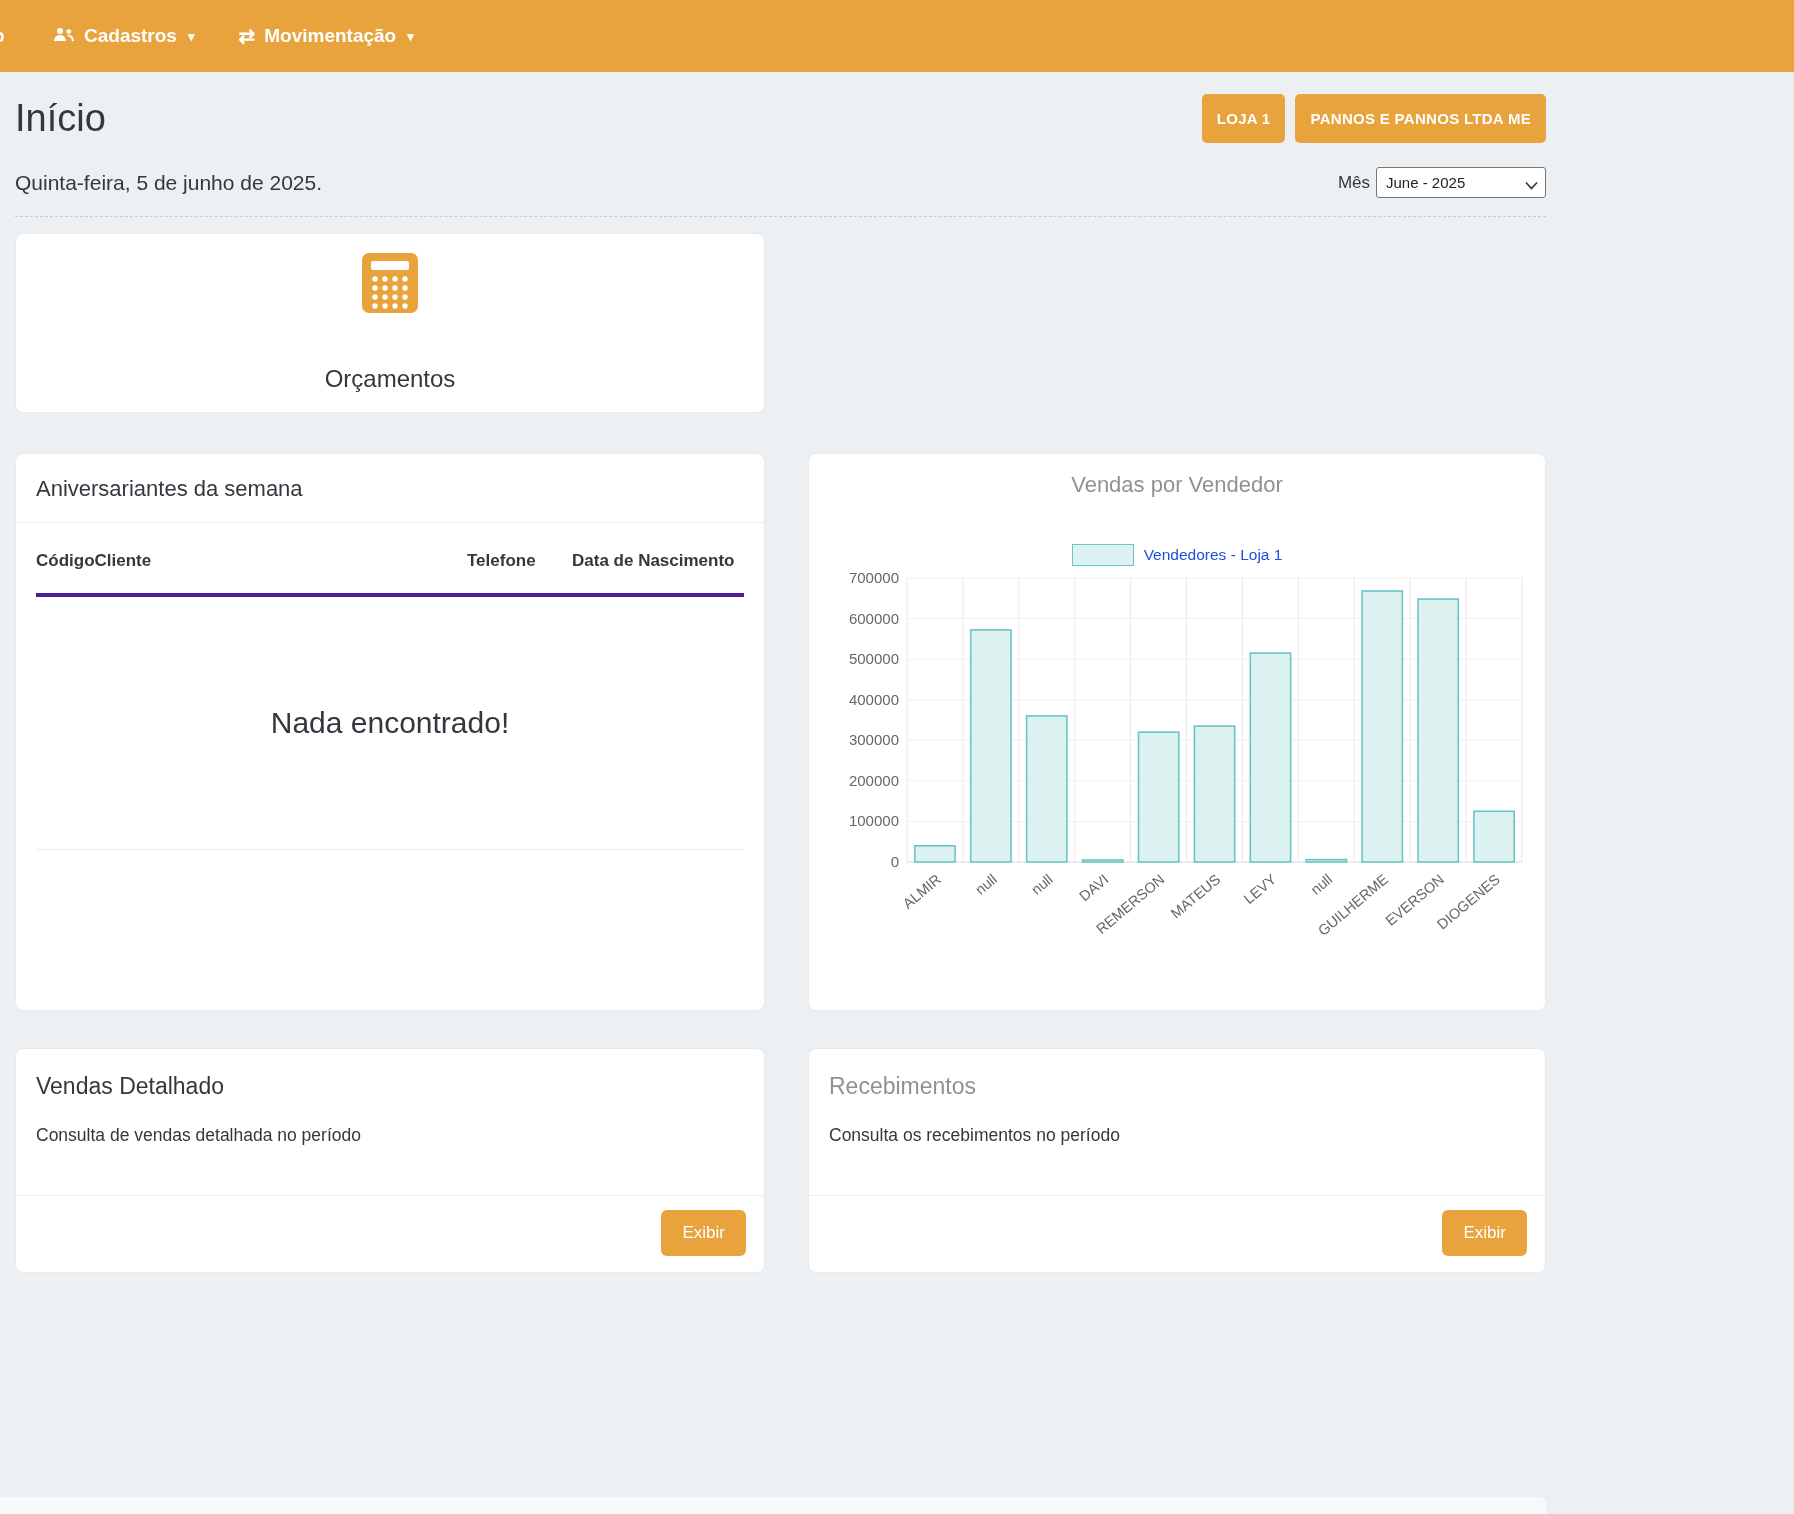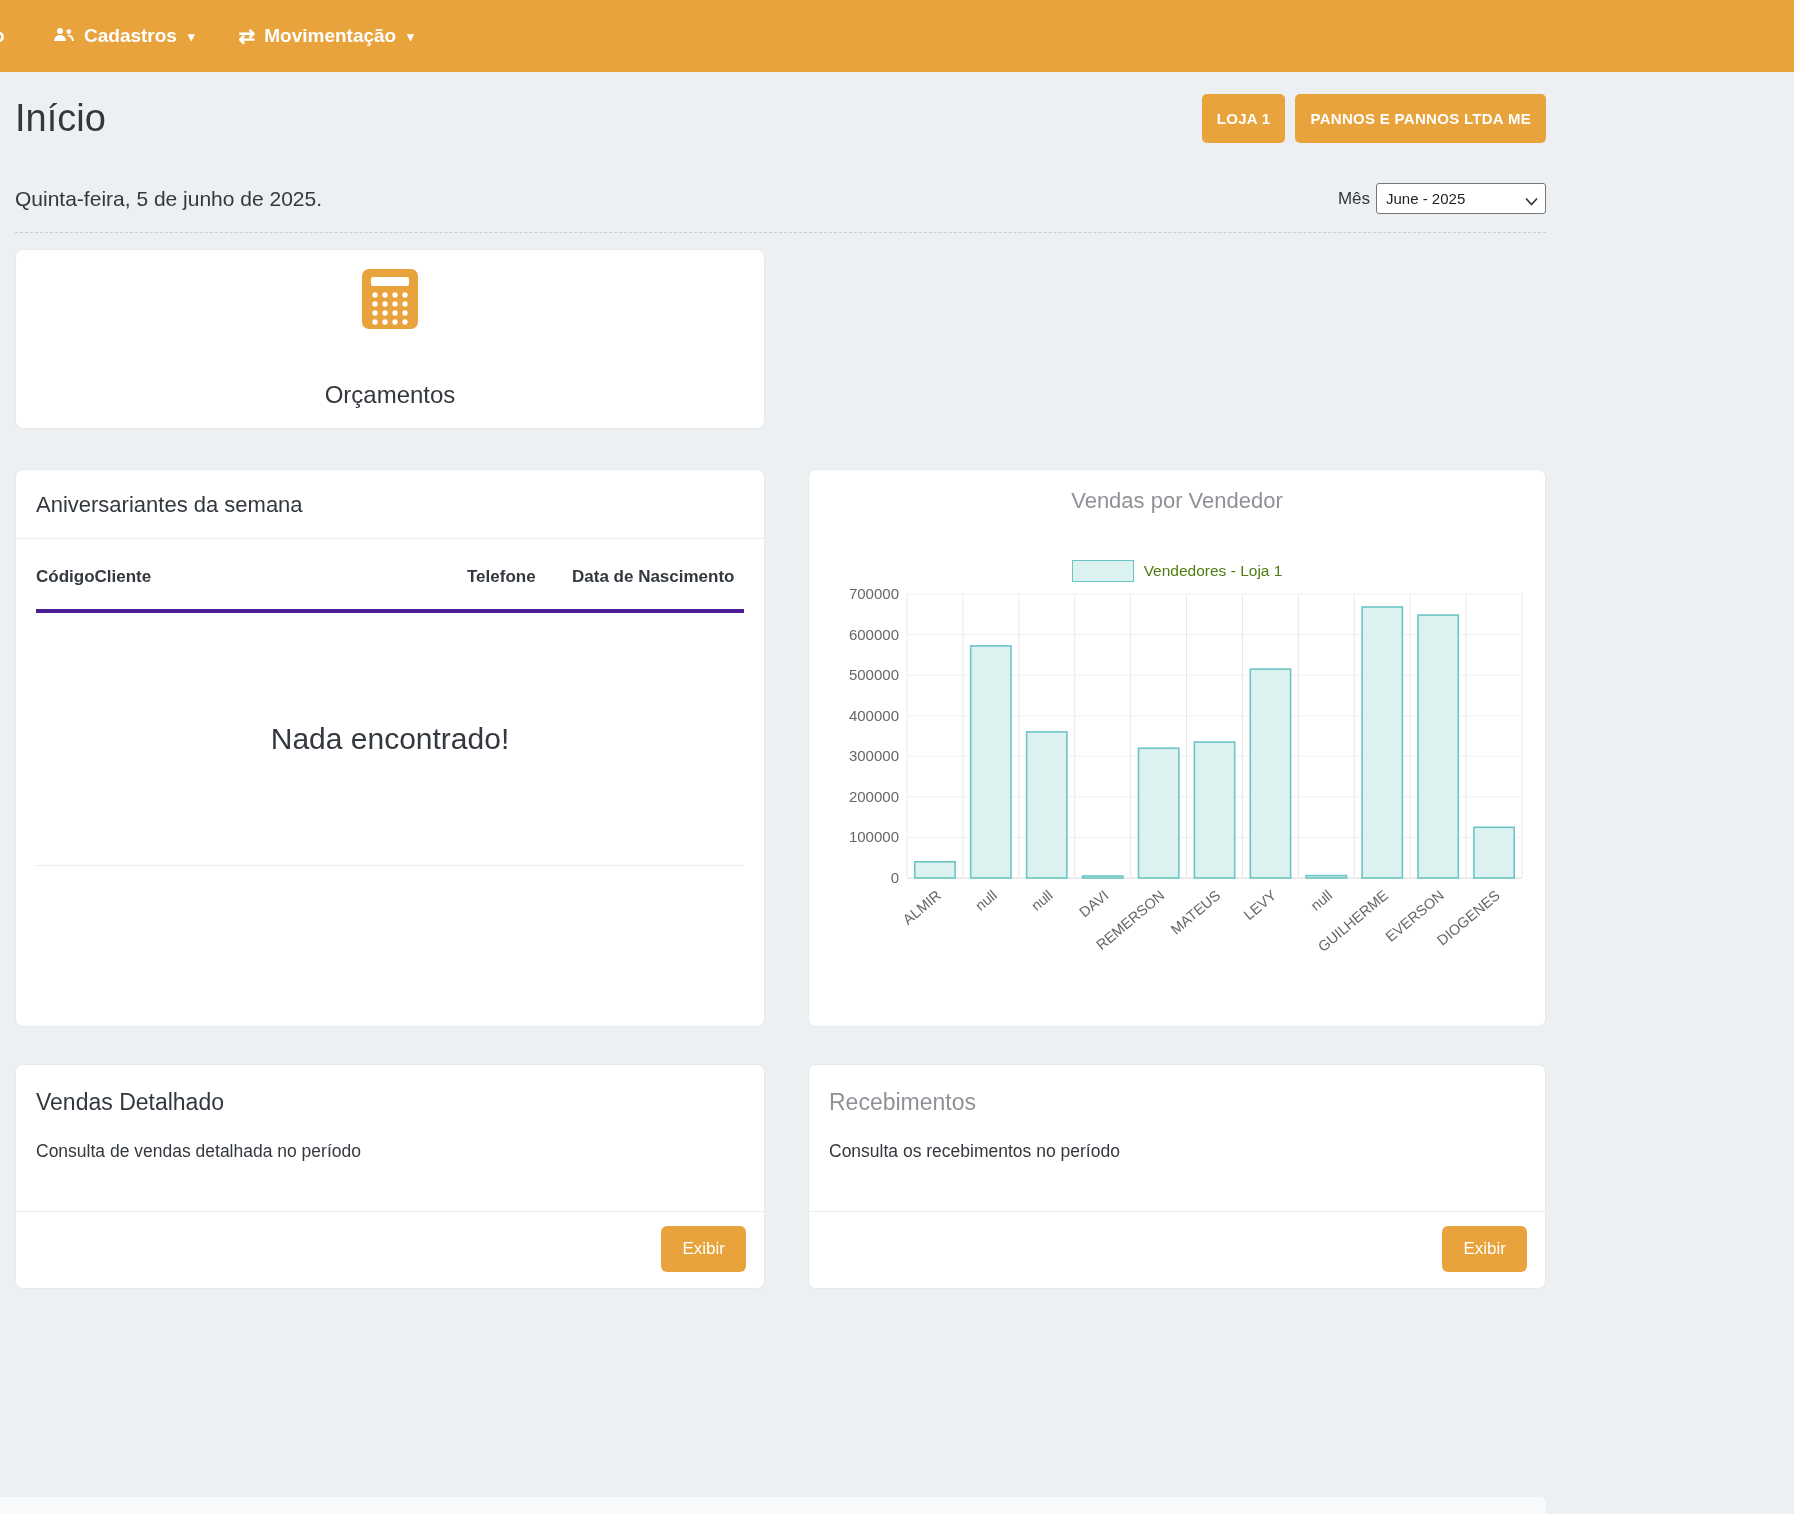--- a/index.html
+++ b/index.html
@@ -40,21 +40,21 @@
   .header-buttons { display:flex; gap:10px; }
   .btn-orange {
     background:#e8a33d; color:#fff; border:none; cursor:pointer;
     font-family:"Liberation Sans", sans-serif;
     font-weight:700; font-size:15px; letter-spacing:.3px;
     padding:16px 15px; border-radius:5px;
   }
   
   .date-row {
     display:flex; justify-content:space-between; align-items:center;
-    margin-top:40px; padding-bottom:18px;
+    margin-top:24px; padding-bottom:18px;
     border-bottom:1px dashed #c9cdd1;
   }
   .date-text { font-size:21px; color:#32383e; }
   .month-picker { display:flex; align-items:center; gap:6px; }
   .month-label { font-size:17px; }
   .select-wrap { position:relative; }
   .select-wrap select {
     appearance:none; -webkit-appearance:none;
     width:170px; height:31px;
     border:1px solid #767676; border-radius:3px;
@@ -103,21 +103,21 @@
   
   .chart-card { width:738px; height:558px; text-align:center; }
   .chart-title { font-size:22px; color:#8e9296; padding-top:18px; }
   .chart-legend {
     margin-top:46px; display:flex; align-items:center; justify-content:center; gap:10px;
   }
   .legend-swatch {
     width:62px; height:22px; display:inline-block;
     background:#dcf2f1; border:1.6px solid #6cc5c5;
   }
-  .legend-text { font-size:15.5px; color:#4d7c0f; }
+  .legend-text { font-size:15.5px; color:#1d4ed8; }
   #chart { margin-top:2px; }
   
   .row-bottom { margin-top:37px; margin-bottom:0; }
   .panel { display:flex; flex-direction:column; height:225px; }
   .panel-left { width:750px; }
   .panel-right { width:738px; }
   .panel-body { padding:24px 20px 0; flex:1; }
   .panel-title { font-size:23px; font-weight:400; color:#32383e; }
   .panel-title.gray { color:#8e9296; }
   .panel-desc { font-size:17.5px; margin-top:25px; color:#32383e; }

